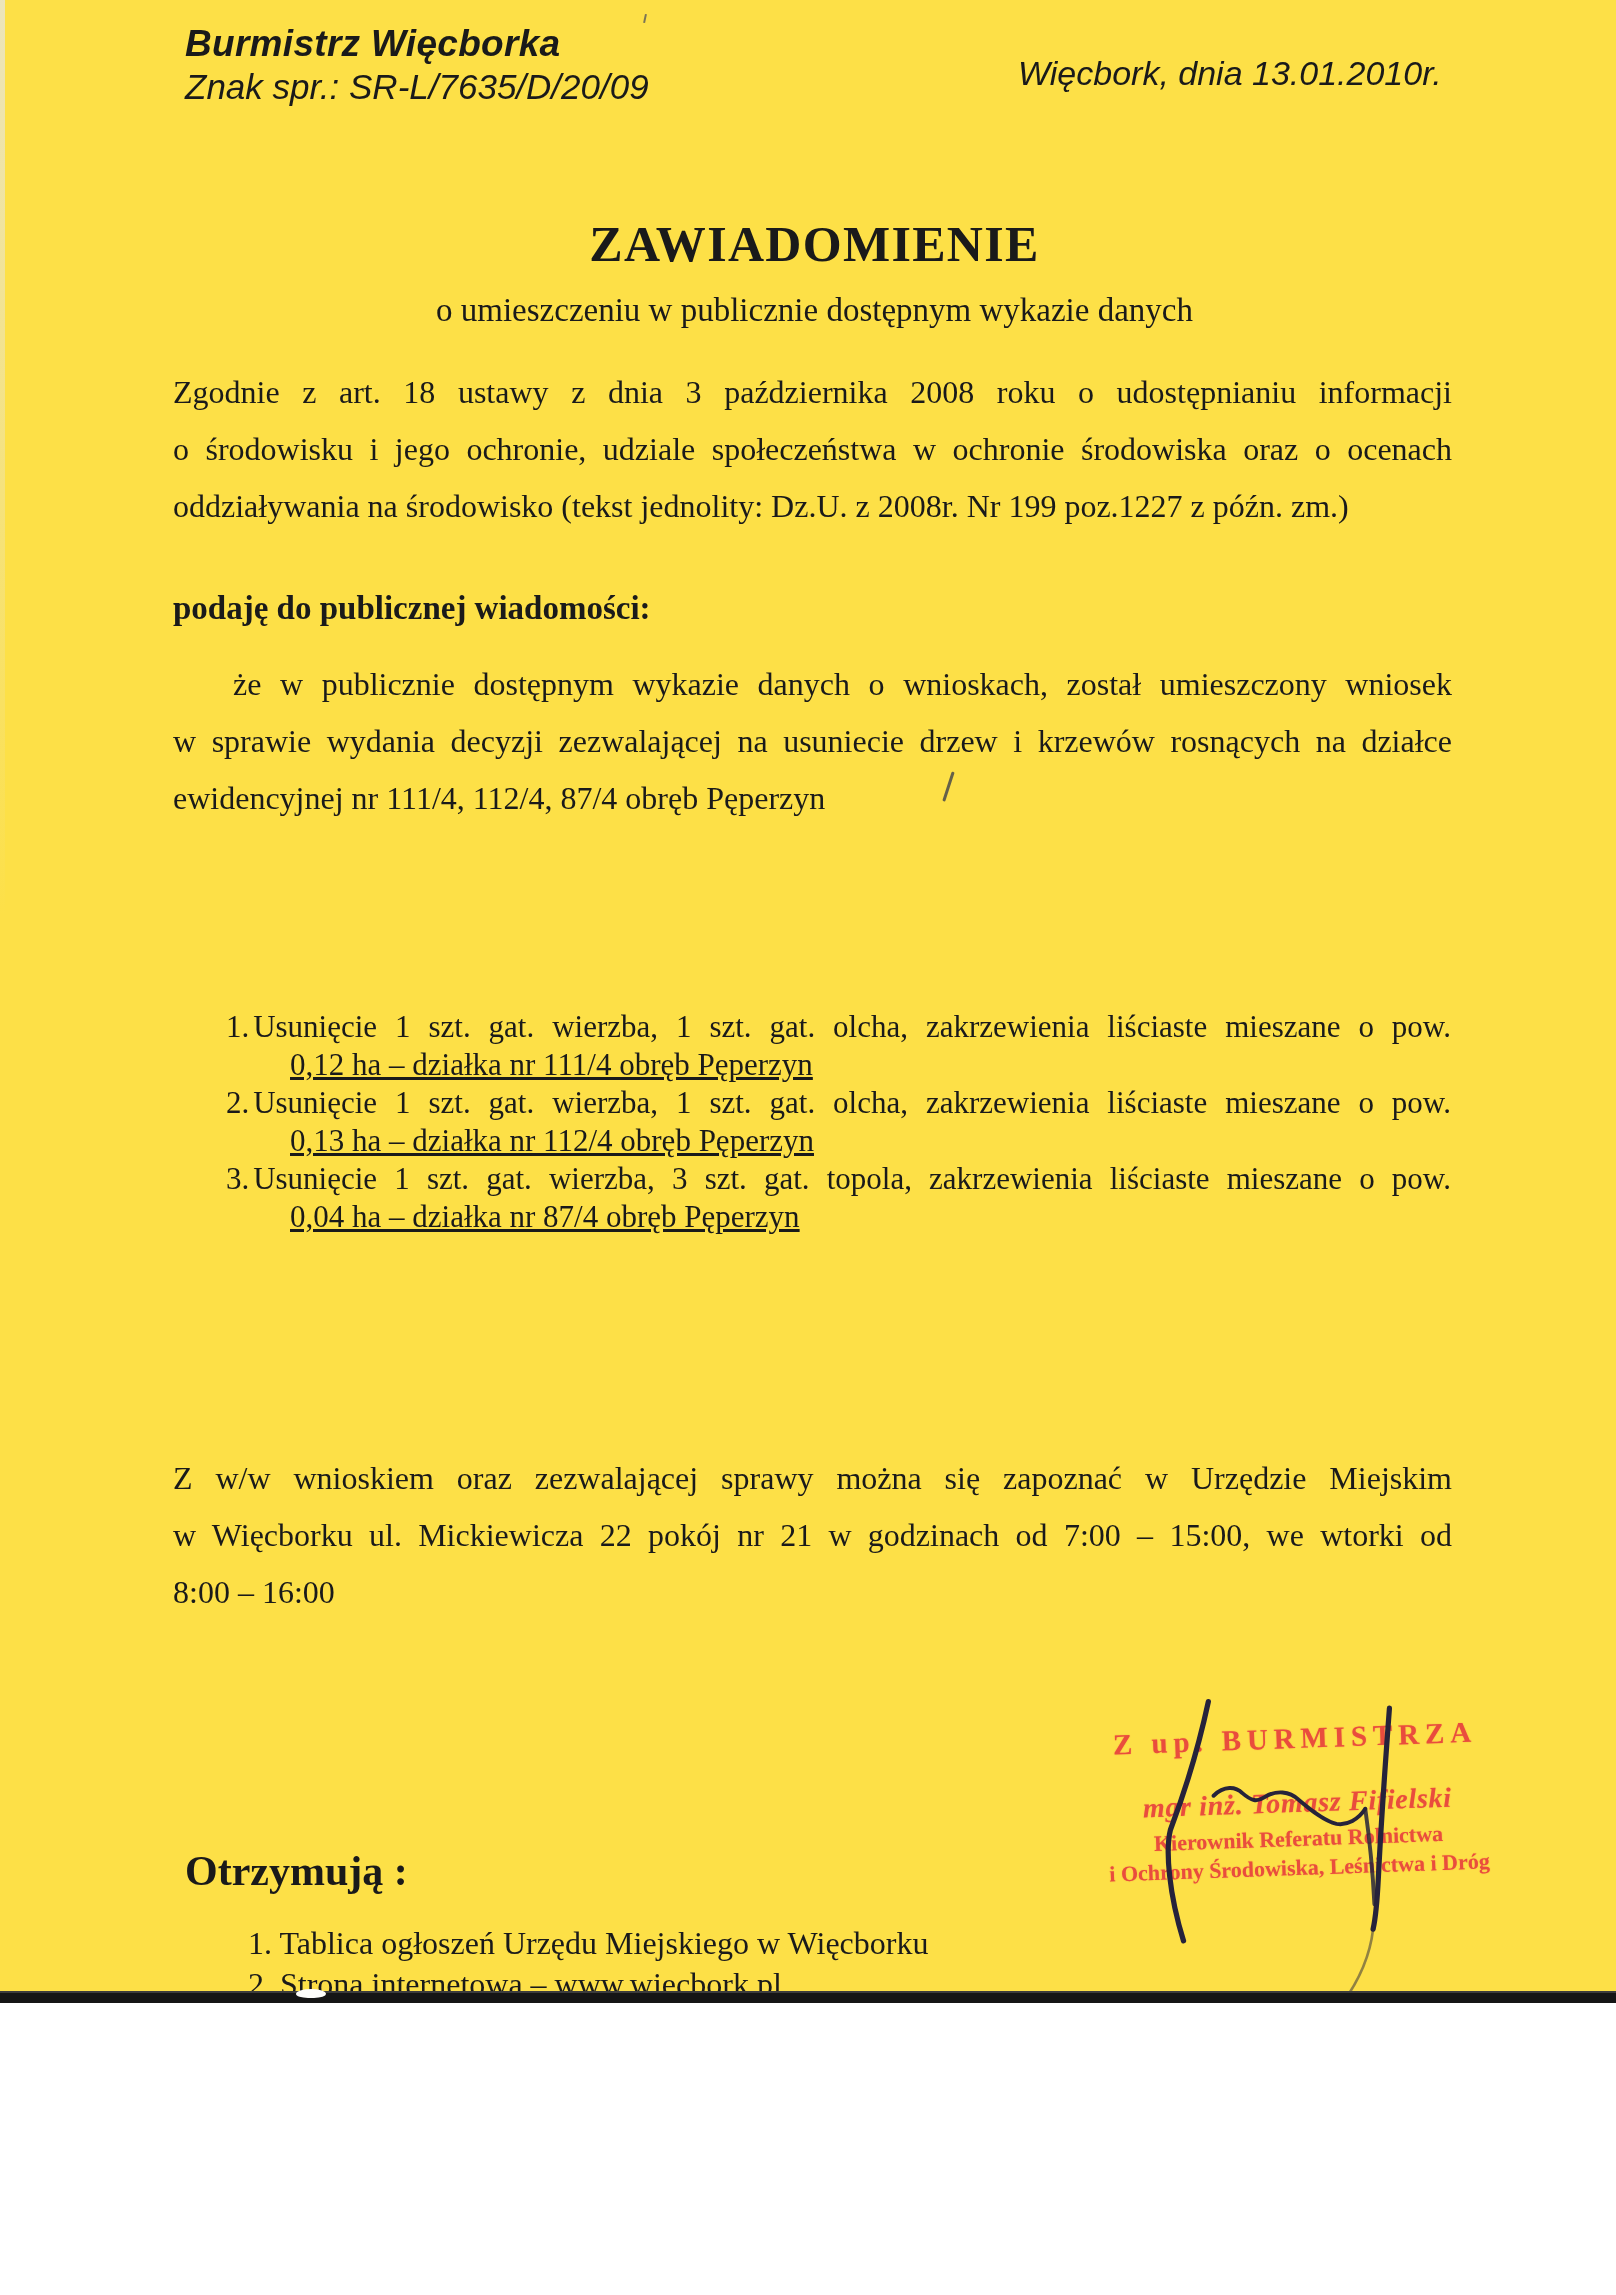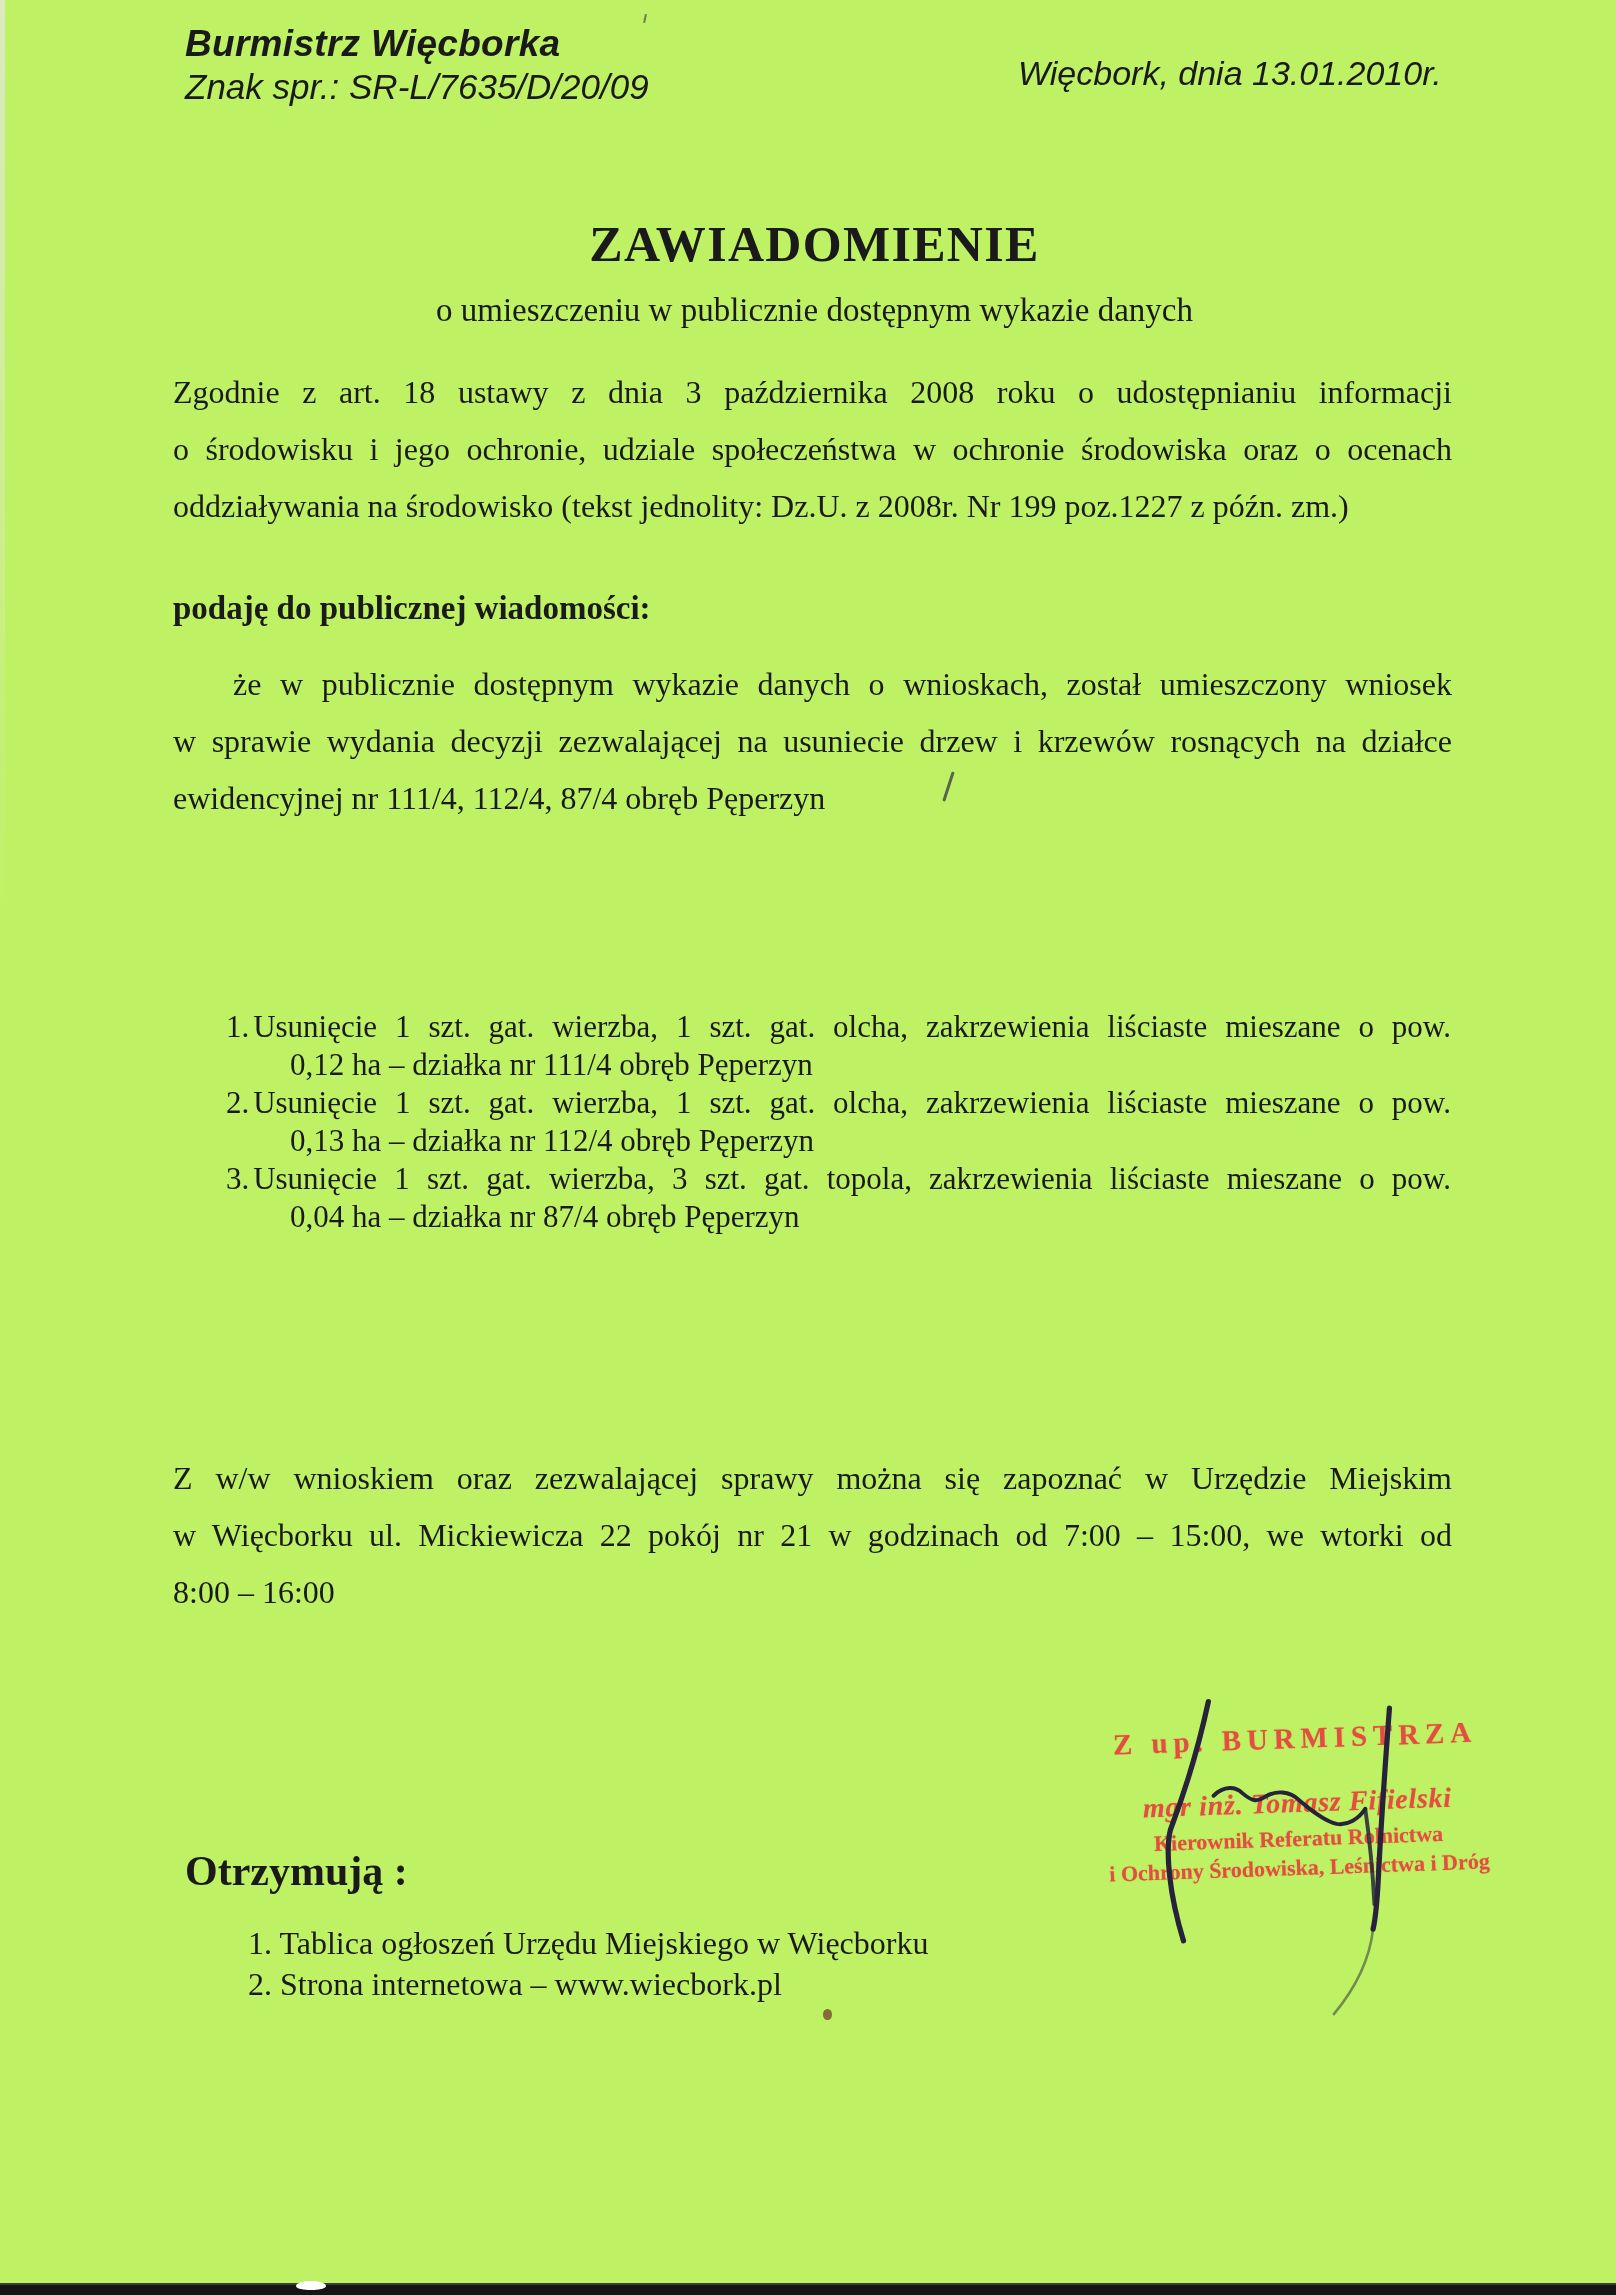--- a/index.html
+++ b/index.html
@@ -1,20 +1,20 @@
 <!DOCTYPE html>
 <html lang="pl" style="font-size:10.5px"><head>
 <meta charset="utf-8">
 <style>
   html, body { margin: 0; padding: 0; background: #ffffff; }
   .page {
     position: relative;
     width: 1616px;
-    height: 2295px;
-    background: #bef264;
+    height: 2003px;
+    background: #fde047;
     overflow: hidden;
     font-family: "Liberation Serif", "DejaVu Serif", serif;
     color: #1a1a1a;
   }
   .abs { position: absolute; }
 
   
   .scan-left-edge {
     left: 0; top: 0; width: 4.6px; height: 916px;
     background: linear-gradient(180deg, #e6e6e2, rgba(253,253,251,0));
@@ -70,21 +70,21 @@
   .jl { text-align: justify; text-align-last: justify; text-justify: inter-word; }
   .indent { text-indent: 60px; }
 
   .proclamation {
     left: 173px; top: 588px; width: 1279px;
     text-align: left; font-weight: bold; font-size: 33px; line-height: 41px;
   }
 
   
   .requests { left: 226px; top: 1008px; width: 1225px; font-size: 31px; line-height: 38px; }
-  .req-line2 { padding-left: 64px; }
+  .req-line2 { padding-left: 64px; text-decoration: underline; }
   .req-num { padding-right: 3.9px; }
 
   
   .distribution-heading { left: 185px; top: 1851px; font-size: 42px; font-weight: bold; line-height: 41px; }
   .distribution-list { left: 248px; top: 1923px; font-size: 32px; line-height: 41px; }
 
   
   .stamp {
     left: 1094px; top: 1709px; width: 406px;
     text-align: center;

